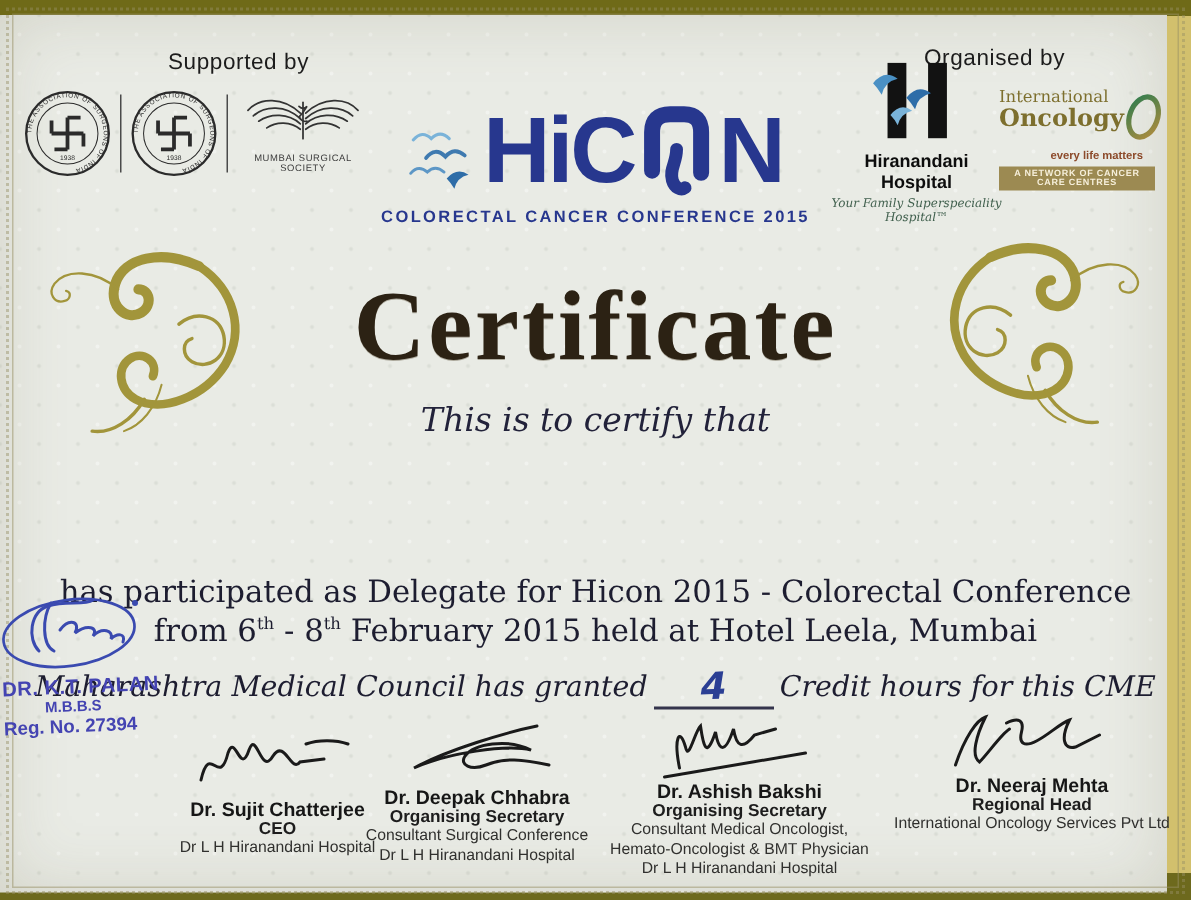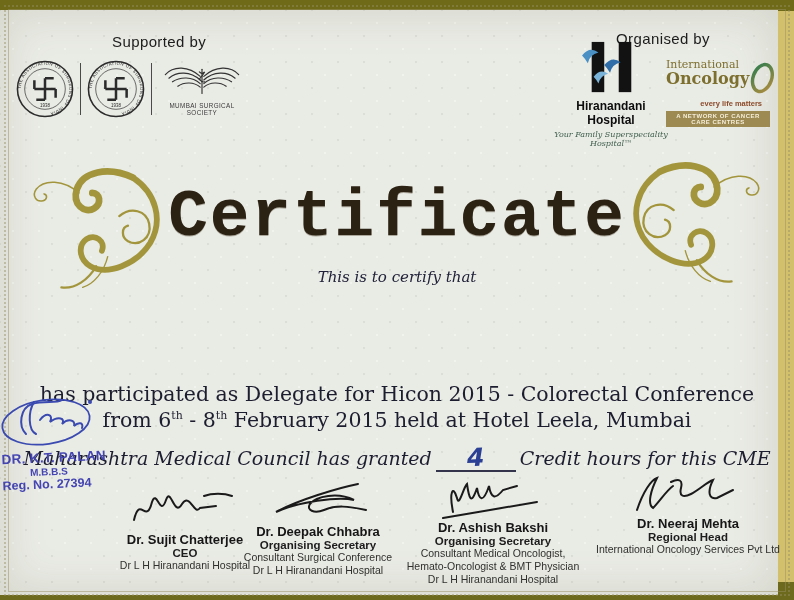--- a/index.html
+++ b/index.html
@@ -44,25 +44,25 @@
   .ionc-l2 { font-family:"DejaVu Serif", serif; font-size:16px; font-weight:bold; color:#7d6f2e; line-height:1; }
   .ionc-tag { font-size:7.5px; font-weight:bold; color:#8c4a2a; text-align:right; width:96px; margin-top:1px; }
   .ionc-banner { margin-top:3px; background:#9c8a52; color:#f6efda; font-size:6px; font-weight:bold;
                  letter-spacing:.5px; text-align:center; padding:2px 2px; width:104px; }
 
   
   .flourish { width:175px; height:135px; }
   .flourish-right { transform:scaleX(-1); }
 
   
-  .cert-title { width:100%; top:180px; text-align:center; font-family:Liberation Mono, monospace;
+  .cert-title { width:100%; top:180px; text-align:center; font-family:Liberation Serif, serif;
                 font-weight:bold; font-size:66px; color:#2c2214; letter-spacing:2px;
                 text-shadow:0 1px 0 rgba(60,45,20,.35); }
   .certify { width:100%; top:268px; text-align:center; font-family:"DejaVu Serif", serif;
-             font-style:italic; font-size:15px; color:#22223a; }
+             font-style:italic; font-size:22px; color:#22223a; }
   .hand { font-family:"DejaVu Sans", sans-serif; font-style:italic; color:#2b3f94; }
   .name-line { left:115px; top:328px; width:568px; height:42px; border-bottom:2px solid #3c3c54; }
   .name-text { position:absolute; left:68px; bottom:2px; font-size:29px; letter-spacing:2px; transform:rotate(-1deg); }
   .body-line { width:100%; text-align:center; font-family:"DejaVu Serif", serif; 
                font-size:20.5px; color:#1d1d30; }
   .body-line sup { font-size:11px; }
   .credit-row { width:100%; top:447px; display:flex; justify-content:center; align-items:flex-start;
                 font-family:"DejaVu Serif", serif; font-style:italic; font-size:19px; color:#1d1d30; }
   .credit-blank { display:inline-block; width:80px; border-bottom:2px solid #34344c; text-align:center;
                   margin:0 4px; }
@@ -135,20 +135,41 @@
           <path d="M47,15 C60,3 77,3 86,13"></path>
           <path d="M47,19 C58,9 73,9 82,17"></path>
           <path d="M47,23 C56,15 69,15 78,21"></path>
           <path d="M47,27 C54,21 65,21 72,26"></path>
         </g>
       </svg>
       <div class="mss-name">MUMBAI SURGICAL SOCIETY</div>
     </div>
   </div>
 
+  <div class="abs hicon">
+    <div class="hicon-row">
+      <svg viewBox="0 0 56 70" style="width:48px;height:62px;margin-right:2px;">
+        <g fill="none" stroke-linecap="round">
+          <path d="M4,26 Q11,18 18,25 Q25,18 32,25" stroke="#7ab3d9" stroke-width="2.4"></path>
+          <path d="M14,40 Q21,31 29,39 Q36,31 44,38" stroke="#3f7ab0" stroke-width="3"></path>
+          <path d="M2,52 Q8,45 15,51 Q21,45 28,51" stroke="#5d97c6" stroke-width="2.2"></path>
+          <path d="M30,56 q8,-9 17,-3 q-9,2 -11,11 q-3,-5 -6,-8z" fill="#2e6da8" stroke="none"></path>
+        </g>
+      </svg>
+      <span class="hicon-word">HiC</span>
+      <svg viewBox="0 0 76 92" style="width:54px;height:66px;margin:0 1px;">
+        <g fill="none" stroke="#27378e" stroke-linecap="round">
+          <path stroke-width="15" d="M15,64 L15,28 Q15,11 32,11 L45,11 Q61,11 61,28 L61,66"></path>
+          <path stroke-width="12" d="M38,44 C38,57 31,62 34,73 C36,80 42,83 46,80"></path>
+        </g>
+      </svg>
+      <span class="hicon-word">N</span>
+    </div>
+    <div class="hicon-sub">COLORECTAL CANCER CONFERENCE 2015</div>
+  </div>
 
   <div class="abs hira">
     <svg viewBox="0 0 64 58" style="width:62px;height:56px;">
       <rect x="12" y="2" width="13" height="52" fill="#121212"></rect>
       <rect x="40" y="2" width="13" height="52" fill="#121212"></rect>
       <path d="M2,16 q8,-10 17,-3 q-9,2 -11,11 q-3,-5 -6,-8z" fill="#4a90c4"></path>
       <path d="M25,26 q8,-10 17,-3 q-9,2 -11,11 q-3,-5 -6,-8z" fill="#2e6da8"></path>
       <path d="M14,38 q7,-9 15,-3 q-8,2 -10,10 q-2,-4 -5,-7z" fill="#7ab3d9"></path>
     </svg>
     <div class="hira-name">Hiranandani</div>

